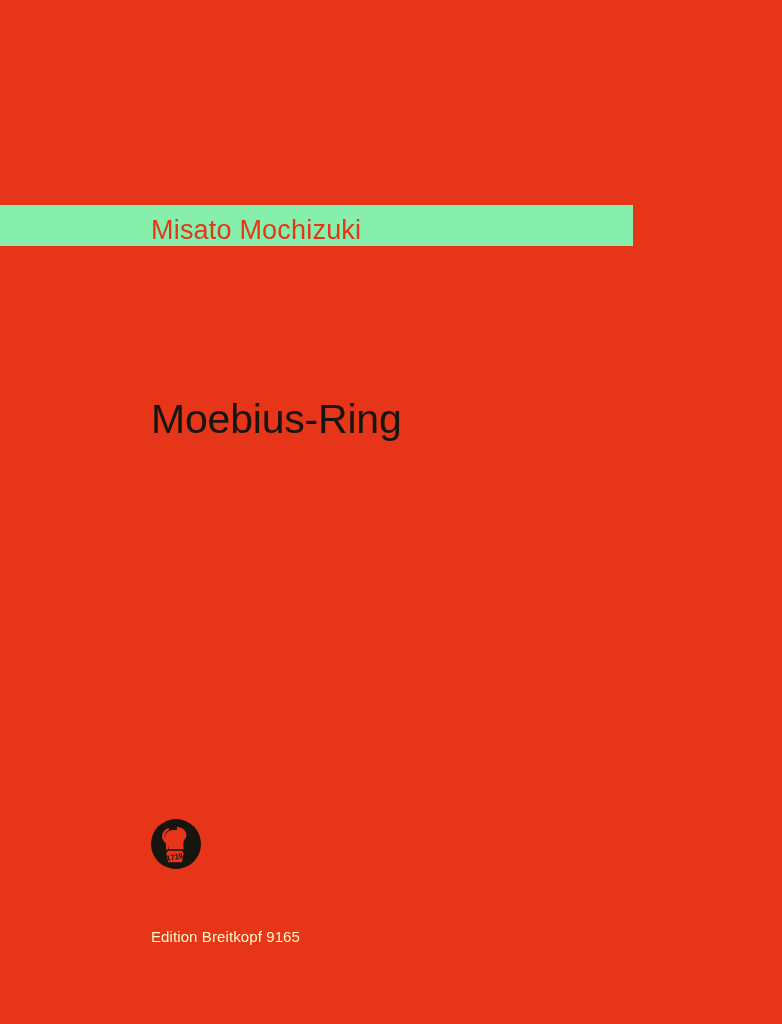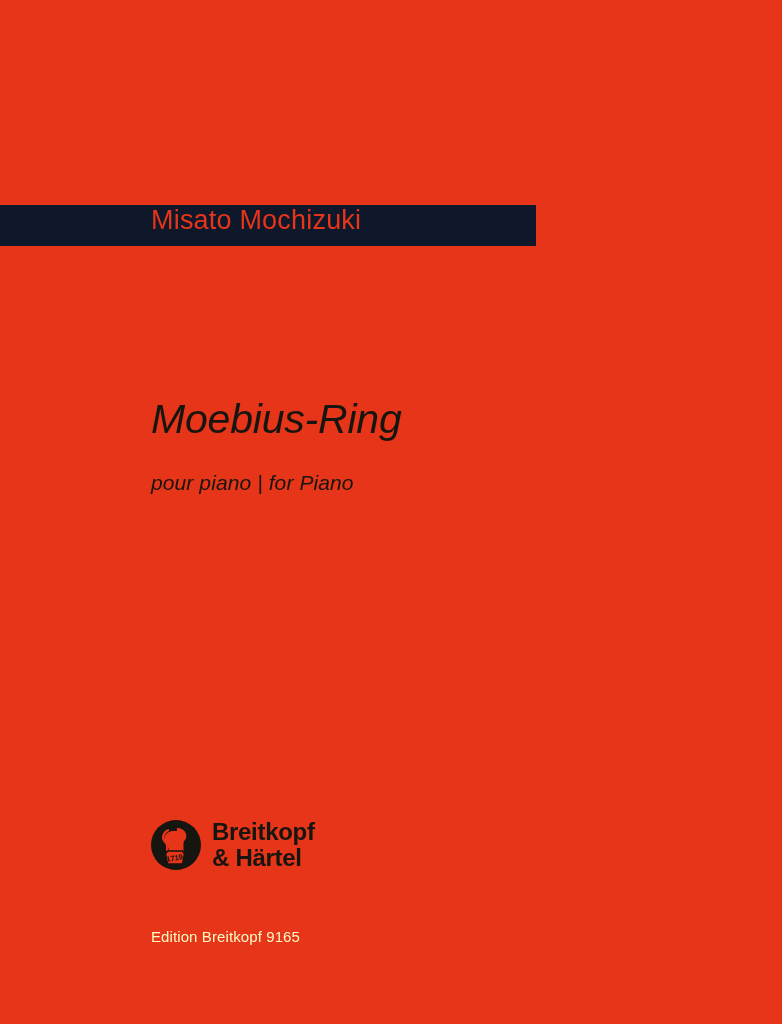--- a/index.html
+++ b/index.html
@@ -19,42 +19,41 @@
     position: absolute;
     inset: 0;
     background: #e63518;
   }
 
   
   .composer-band {
     position: absolute;
     left: 0;
     top: 205px;
-    width: 536px;
+    width: 633px;
     height: 41px;
-    background: #0f172a;
+    background: #86efac;
     display: flex;
-    align-items: flex-start;
+    align-items: flex-end;
   }
   .composer-name {
     color: #e63518;
     font-size: 27px;
     font-weight: 400;
     letter-spacing: 0.2px;
     margin-left: 151px;
     white-space: nowrap;
   }
 
   
   .title-block {
     position: absolute;
     left: 151px;
     top: 398px;
     width: 560px;
-    font-style: italic;
   }
   .work-title {
     color: #16150f;
     font-size: 41px;
     font-weight: 400;
     letter-spacing: -0.2px;
     line-height: 1.05;
     margin: 0;
     white-space: nowrap;
   }
@@ -110,34 +109,29 @@
 <body>
 
 <div class="cover">
 
   <div class="composer-band">
     <div class="composer-name">Misato Mochizuki</div>
   </div>
 
   <div class="title-block">
     <h1 class="work-title">Moebius-Ring</h1>
-    <p class="work-subtitle">pour piano | for Piano</p>
   </div>
 
   <div class="publisher-logo">
     <svg class="logo-emblem" viewBox="0 0 100 100">
       <circle cx="50" cy="50" r="50" fill="#16150f"></circle>
       <g fill="#e63518">
         <path d="M52 16c9 0 16 5 18 12 1.5 5 .5 9-2 12-2 2.4-3 4-3 7v24c0 3-2 5-5 5H40c-3 0-5-2-5-5V58c0-4-2-6-4.5-8.5C27 46 25.5 41 27 35c2-8 9-13 18-13h7z"></path>
         <path d="M36 22c-5 2-8 6-9 11-.8 4 .4 7 2.6 9.4C32 45 34 48 34 52v10h-4V52c0-3-1.6-5-4-7.4-3.4-3.4-5-8-3.6-13.4C24 24 29 19.4 36 18z"></path>
       </g>
       <path d="M33 62h30l4 6-4 20H33l-4-20z" fill="#e63518" stroke="#16150f" stroke-width="3"></path>
       <text x="48" y="81" font-family="Liberation Sans, sans-serif" font-size="15" font-weight="bold" fill="#16150f" text-anchor="middle" transform="rotate(-9 48 81)">1719</text>
     </svg>
-    <div class="logo-wordmark">
-      <span>Breitkopf</span>
-      <span>&amp; Härtel</span>
-    </div>
   </div>
 
   <div class="edition-line">Edition Breitkopf 9165</div>
 
 </div>
 
 </body></html>

